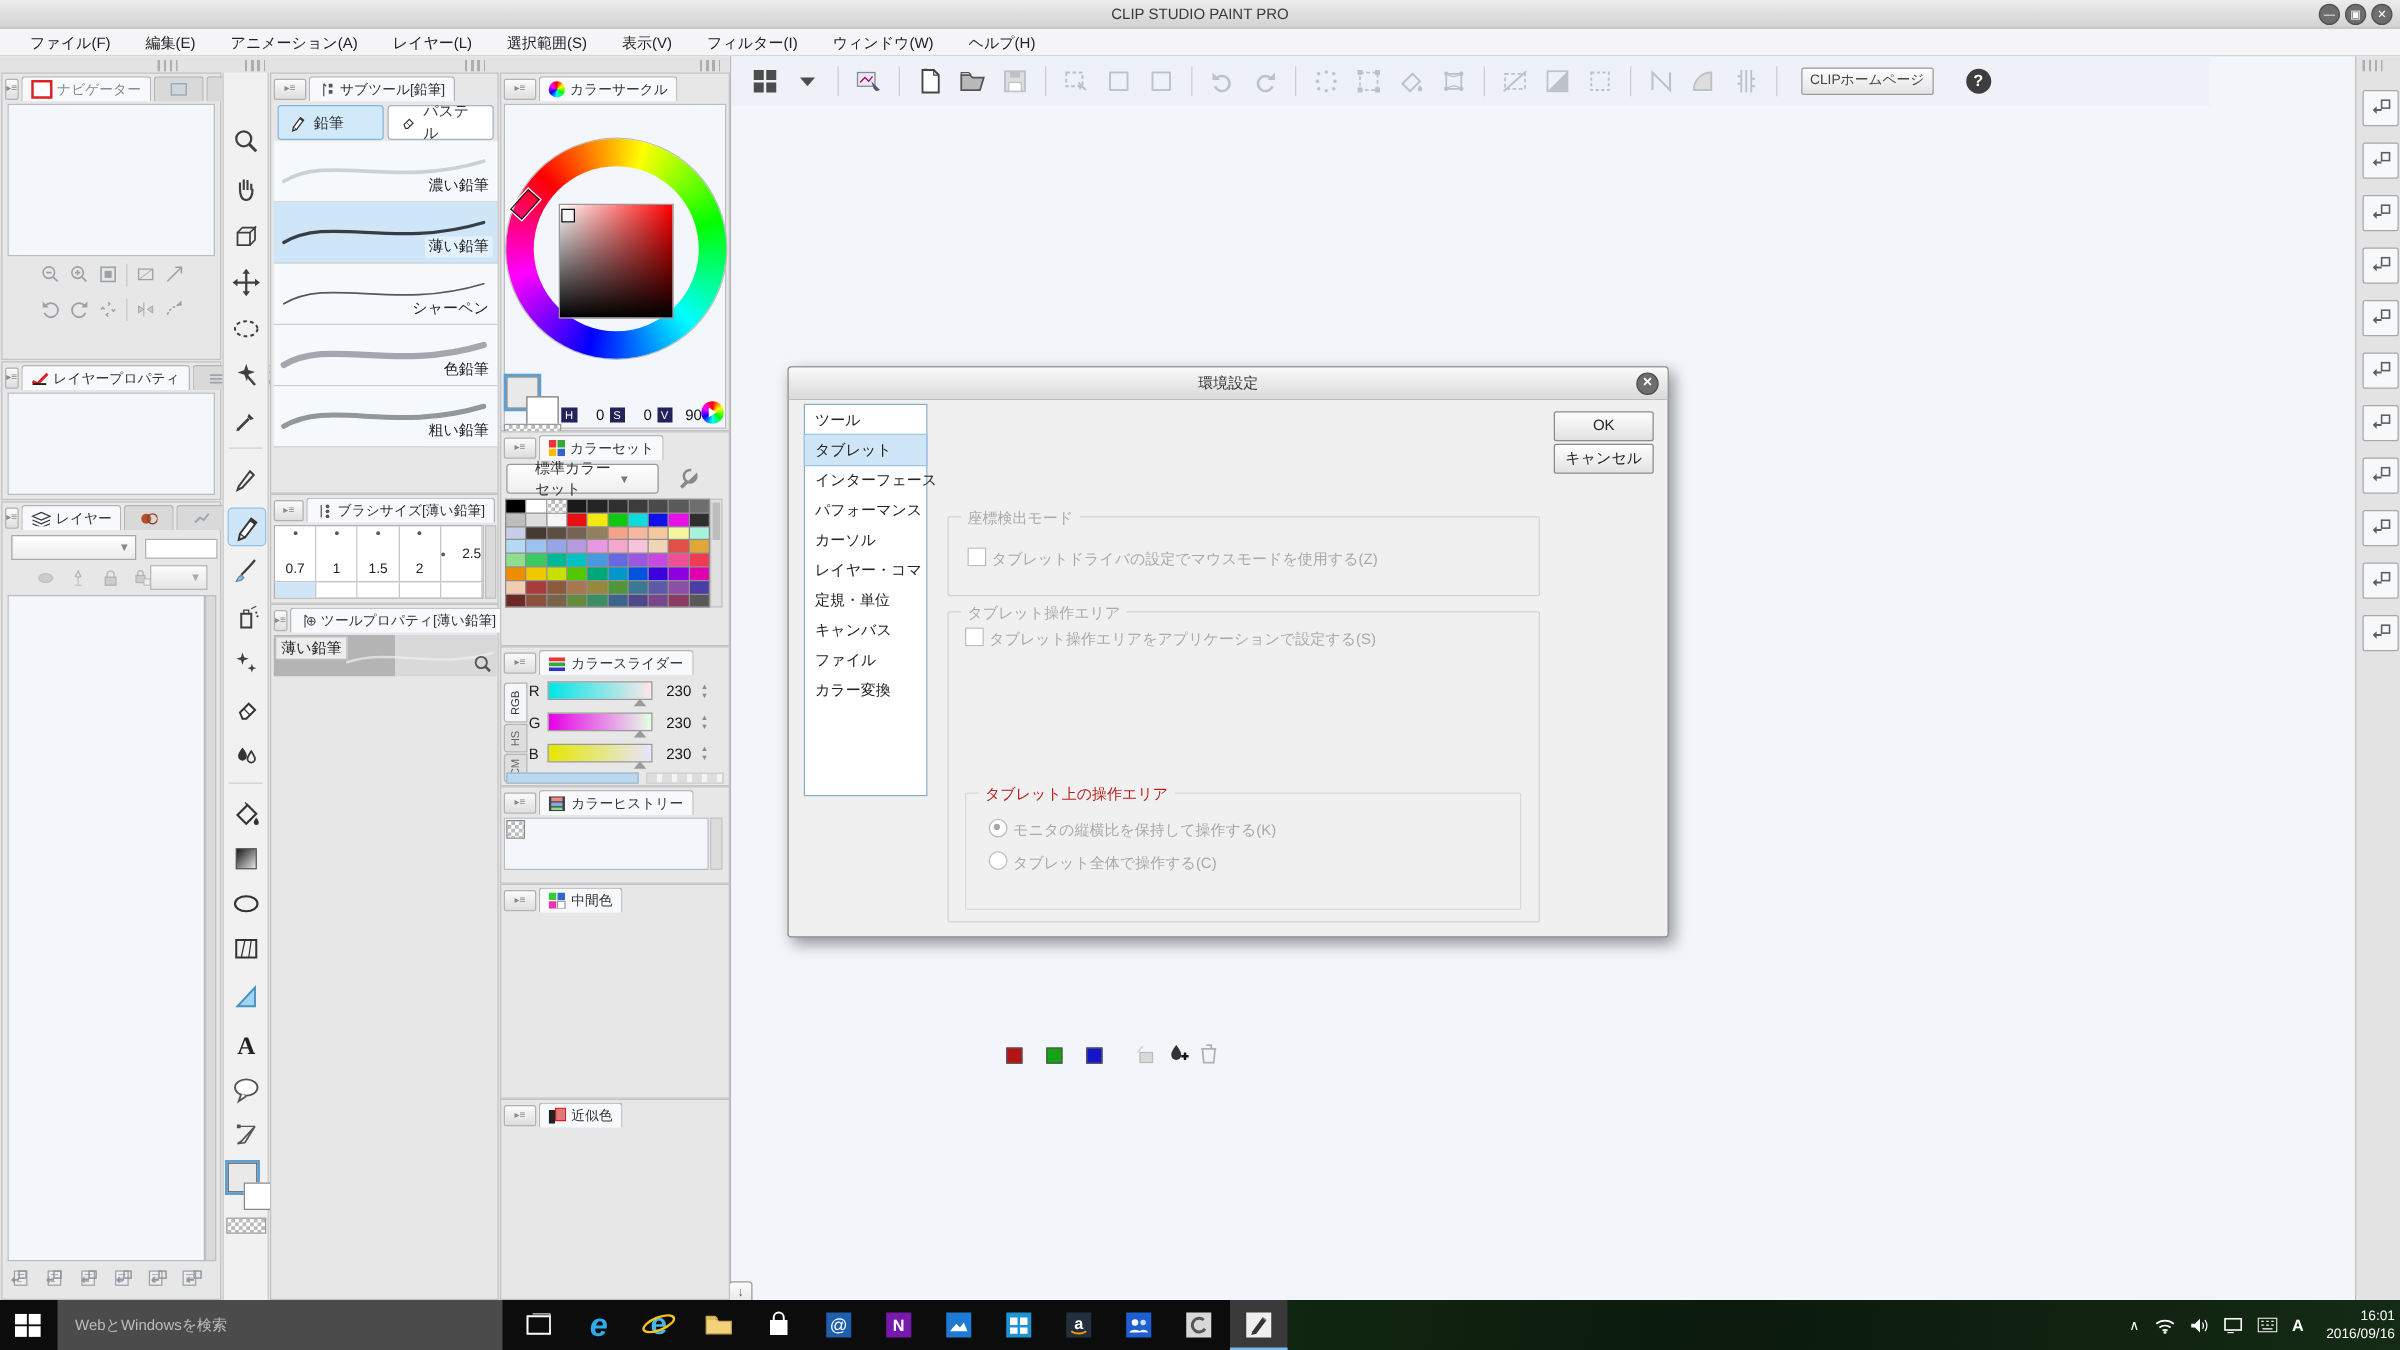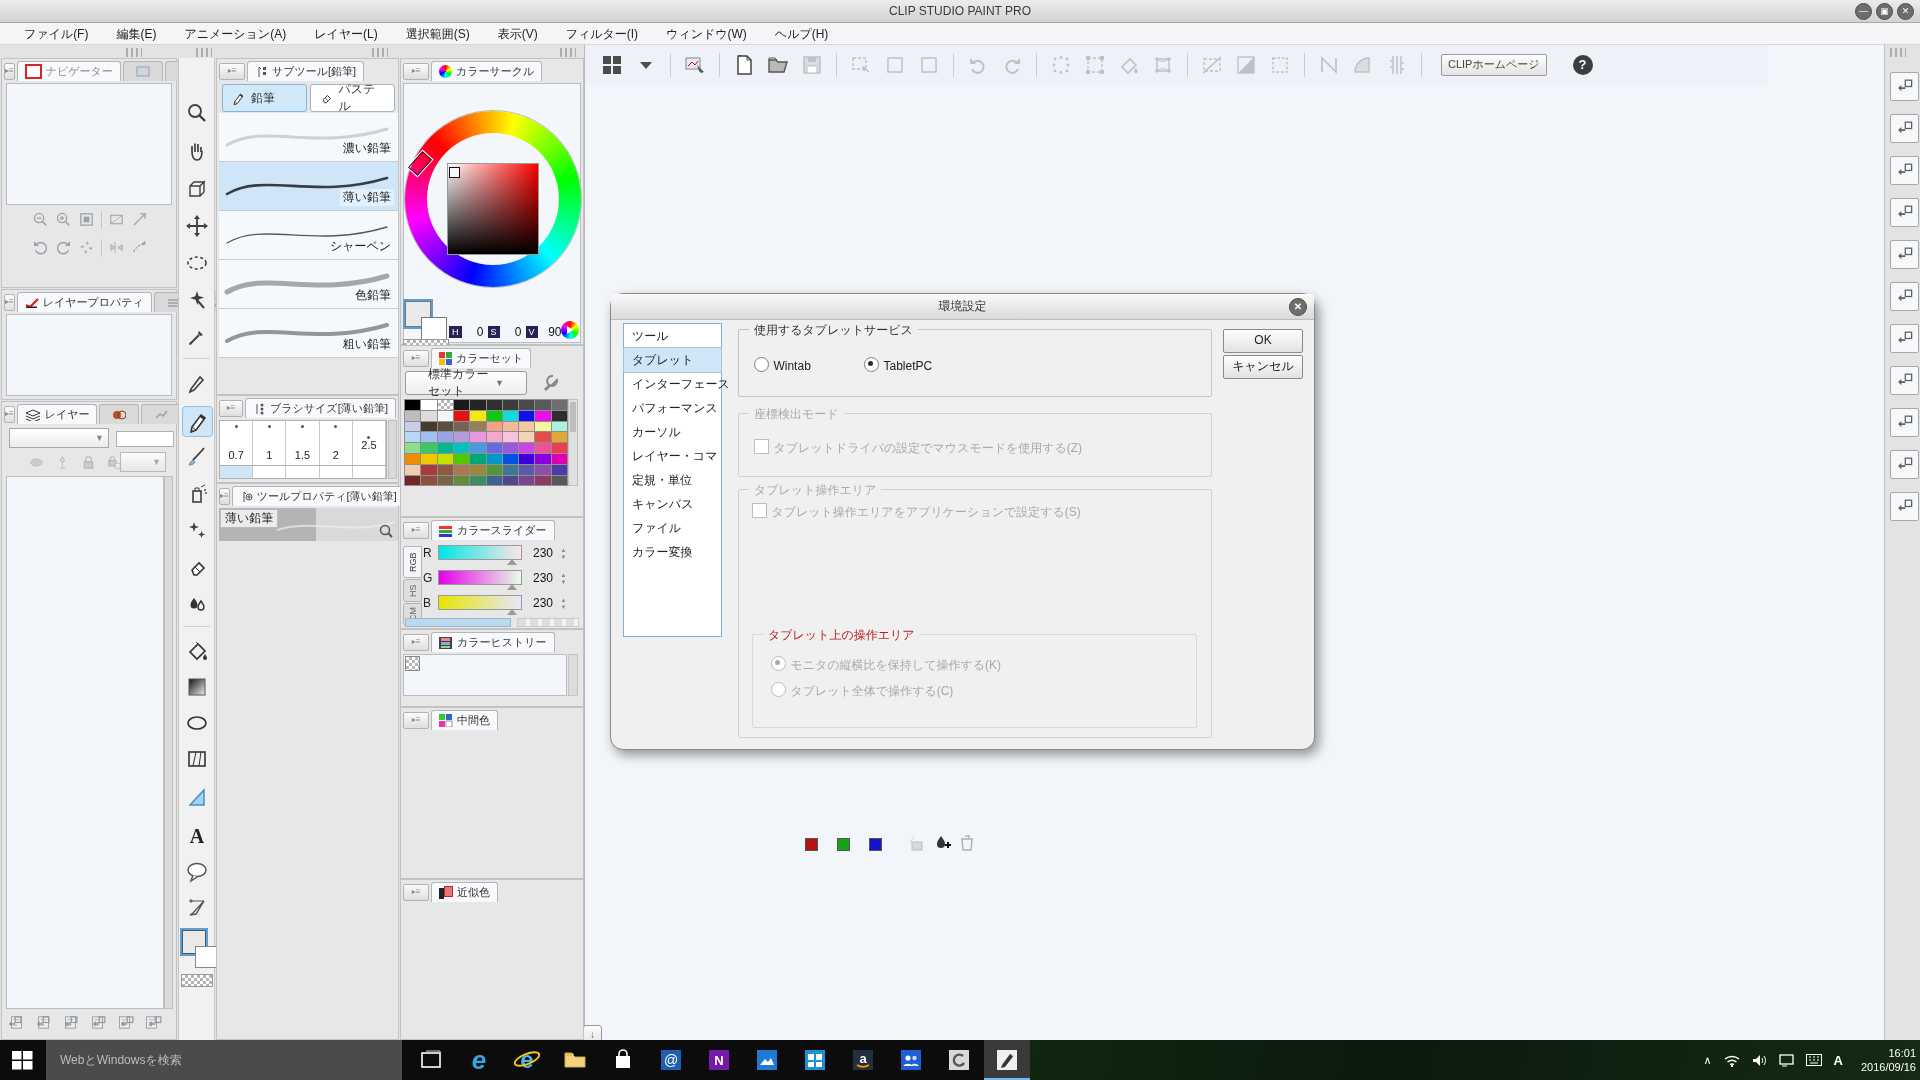--- a/index.html
+++ b/index.html
@@ -74,22 +74,22 @@
   
   .swatch{box-sizing:border-box;border:1px solid #777}
   .rgbdot{position:absolute;width:13px;height:13px;box-sizing:border-box;border:1px solid #555}
   .cgrid{display:grid;gap:1px;background:#8f8f8f;border:1px solid #8f8f8f}
   .vtab{writing-mode:vertical-rl;transform:rotate(180deg);font-size:9px;color:#666;text-align:center;
         border:1px solid #b5b5b5;background:#dedede;border-radius:0 3px 3px 0}
   .vtab.sel{background:#f4f6fa;color:#333}
   .thumb-tri{position:absolute;width:0;height:0;border-left:5px solid transparent;border-right:5px solid transparent;
              border-bottom:6px solid #9a9a9a}
   
-  .dialog{left:610px;top:293px;width:703px;height:455px;background:#f0f0f0;border:1px solid #8a8a8a;
-          border-radius:13px;box-shadow:4px 5px 12px rgba(0,0,0,.4)}
+  .dialog{left:630px;top:293px;width:703px;height:455px;background:#f0f0f0;border:1px solid #8a8a8a;
+          border-radius:3px;box-shadow:4px 5px 12px rgba(0,0,0,.4)}
   .dlg-title{height:25px;background:linear-gradient(#fafafa,#d9d9d9);border-bottom:1px solid #bdbdbd;
              border-radius:3px 3px 0 0;display:flex;align-items:center;justify-content:center;
              font-size:12px;color:#333;position:relative}
   .dlg-close{position:absolute;right:7px;top:4px;width:16px;height:16px;border-radius:50%;background:#6e6e6e;
              border:1px solid #4d4d4d;color:#fff;font-size:10px;line-height:15px;text-align:center;font-weight:bold}
   .dlg-list{position:absolute;left:12px;top:29px;width:97px;height:312px;background:#fff;
             border:1px solid #89aec9;font-size:12px}
   .dlg-li{height:24px;line-height:24px;padding-left:8px;color:#222;white-space:nowrap}
   .dlg-li.sel{background:#cfe6f8;outline:1px solid #9cc4e4}
   .grp{position:absolute;border:1px solid #c6c6c6;border-radius:2px}
@@ -739,21 +739,21 @@
         <span>1</span>
       </div>
       <div style="flex: 1 1 0%; border-right: 1px solid rgb(200, 200, 200); display: flex; flex-direction: column; align-items: center; justify-content: space-between; padding: 4px 0px; font-size: 11px; color: rgb(34, 34, 34);">
         <span style="width: 3px; height: 3px; border-radius: 50%; background: rgb(85, 85, 85);"></span>
         <span>1.5</span>
       </div>
       <div style="flex: 1 1 0%; border-right: 1px solid rgb(200, 200, 200); display: flex; flex-direction: column; align-items: center; justify-content: space-between; padding: 4px 0px; font-size: 11px; color: rgb(34, 34, 34);">
         <span style="width: 3px; height: 3px; border-radius: 50%; background: rgb(85, 85, 85);"></span>
         <span>2</span>
       </div>
-      <div style="flex: 1 1 0%; border-right: 1px solid rgb(200, 200, 200); display: flex; flex-direction: column; align-items: center; justify-content: center; padding: 4px 0px; font-size: 11px; color: rgb(34, 34, 34);">
+      <div style="flex: 1 1 0%; border-right: 1px solid rgb(200, 200, 200); display: flex; flex-direction: row; align-items: center; justify-content: space-between; padding: 4px 0px; font-size: 11px; color: rgb(34, 34, 34);">
         <span style="width: 3px; height: 3px; border-radius: 50%; background: rgb(85, 85, 85);"></span>
         <span>2.5</span>
       </div>
     </div>
   <div id="brushsizerow2" style="position:absolute;left:2px;top:70px;width:168px;height:13px;display:flex;border:1px solid #b0b0b0;border-top:none;box-sizing:border-box;background:#fff">
       <div style="flex: 1 1 0%; border-right: 1px solid rgb(200, 200, 200); background: rgb(207, 230, 248);"></div>
       <div style="flex: 1 1 0%; border-right: 1px solid rgb(200, 200, 200);"></div>
       <div style="flex: 1 1 0%; border-right: 1px solid rgb(200, 200, 200);"></div>
       <div style="flex: 1 1 0%; border-right: 1px solid rgb(200, 200, 200);"></div>
       <div style="flex: 1 1 0%; border-right: 1px solid rgb(200, 200, 200);"></div>
@@ -1111,29 +1111,20 @@
       <div class="dlg-li">インターフェース</div>
       <div class="dlg-li">パフォーマンス</div>
       <div class="dlg-li">カーソル</div>
       <div class="dlg-li">レイヤー・コマ</div>
       <div class="dlg-li">定規・単位</div>
       <div class="dlg-li">キャンバス</div>
       <div class="dlg-li">ファイル</div>
       <div class="dlg-li">カラー変換</div>
     </div>
 
-  <div class="grp" style="left:127px;top:35px;width:472px;height:66px">
-    <legend2>使用するタブレットサービス</legend2>
-    <span class="abs" style="left:15px;top:26px">
-      <span class="radio" id="r-wintab"></span> <span class="dtext">Wintab</span>
-    </span>
-    <span class="abs" style="left:125px;top:26px">
-      <span class="radio on" id="r-tabletpc"></span> <span class="dtext">TabletPC</span>
-    </span>
-  </div>
   <div class="dbtn" style="left:612px;top:35px"><span>OK</span></div>
   <div class="dbtn" style="left:612px;top:61px"><span>キャンセル</span></div>
 
   <div class="grp" style="left:127px;top:119px;width:472px;height:62px;border-color:#d2d2d2">
     <legend2 class="dis" style="color:#aaa">座標検出モード</legend2>
     <span class="abs" style="left:15px;top:24px">
       <span class="cbox dis" id="c-mouse"></span> <span class="dtext dis">タブレットドライバの設定でマウスモードを使用する(Z)</span>
     </span>
   </div>
 

